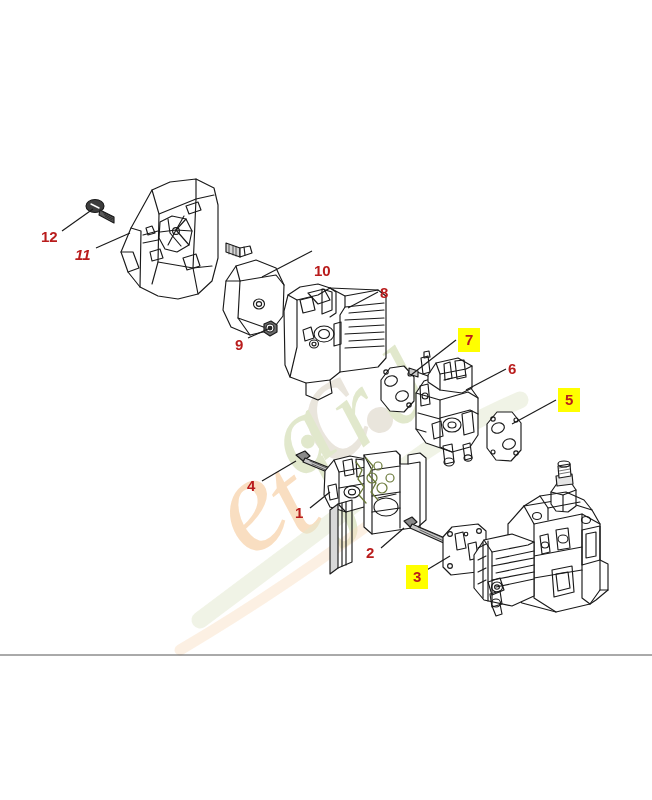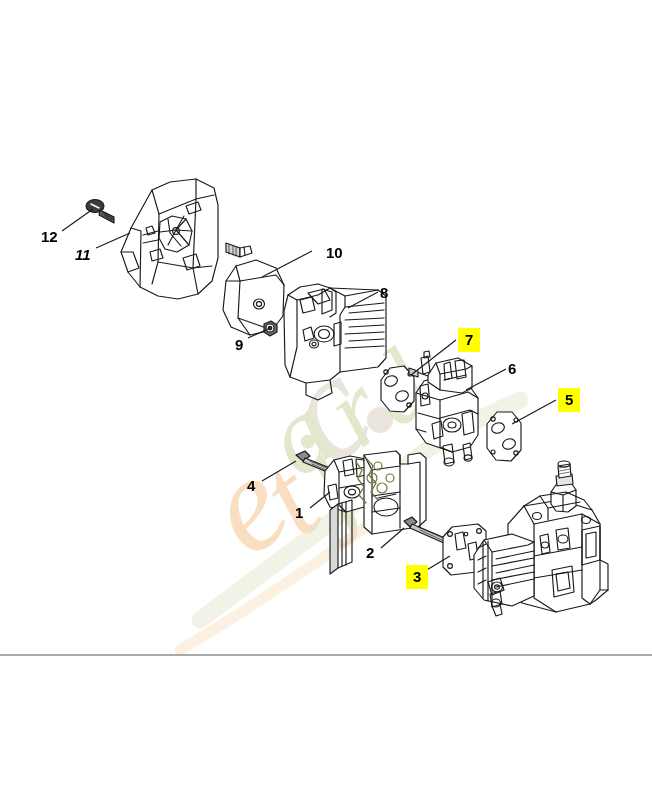--- a/index.html
+++ b/index.html
@@ -23,21 +23,21 @@
     left: 0;
     top: 0;
     width: 652px;
     height: 800px;
   }
   .callout {
     position: absolute;
     font-family: "Liberation Sans", sans-serif;
     font-weight: bold;
     font-size: 15px;
-    color: #000000;
+    color: #b91c1c;
     line-height: 1;
     white-space: nowrap;
   }
   .callout.hl {
     background: #ffff00;
     padding: 4px 7px 5px 7px;
   }
   .callout.plain {
     padding: 0;
   }
@@ -346,21 +346,21 @@
         <line x1="381" y1="548" x2="404" y2="528"></line>
         <line x1="425" y1="571" x2="450" y2="556"></line>
       </g>
 
     <line x1="0" y1="655" x2="652" y2="655" stroke="#555555" stroke-width="1"></line>
   </svg>
 
   <div id="callout-layer">
       <div class="callout plain" style="left: 41px; top: 229px;">12</div>
       <div class="callout plain" style="left: 75px; top: 247px; font-style: italic;">11</div>
-      <div class="callout plain" style="left: 314px; top: 245px; margin-left: 12px;">10</div>
+      <div class="callout plain" style="left: 314px; top: 263px;">10</div>
       <div class="callout plain" style="left: 235px; top: 337px;">9</div>
       <div class="callout plain" style="left: 380px; top: 285px;">8</div>
       <div class="callout hl" style="left: 458px; top: 328px;">7</div>
       <div class="callout plain" style="left: 508px; top: 361px;">6</div>
       <div class="callout hl" style="left: 558px; top: 388px;">5</div>
       <div class="callout plain" style="left: 247px; top: 478px;">4</div>
       <div class="callout plain" style="left: 295px; top: 505px;">1</div>
       <div class="callout plain" style="left: 366px; top: 545px;">2</div>
       <div class="callout hl" style="left: 406px; top: 565px;">3</div>
     </div>

